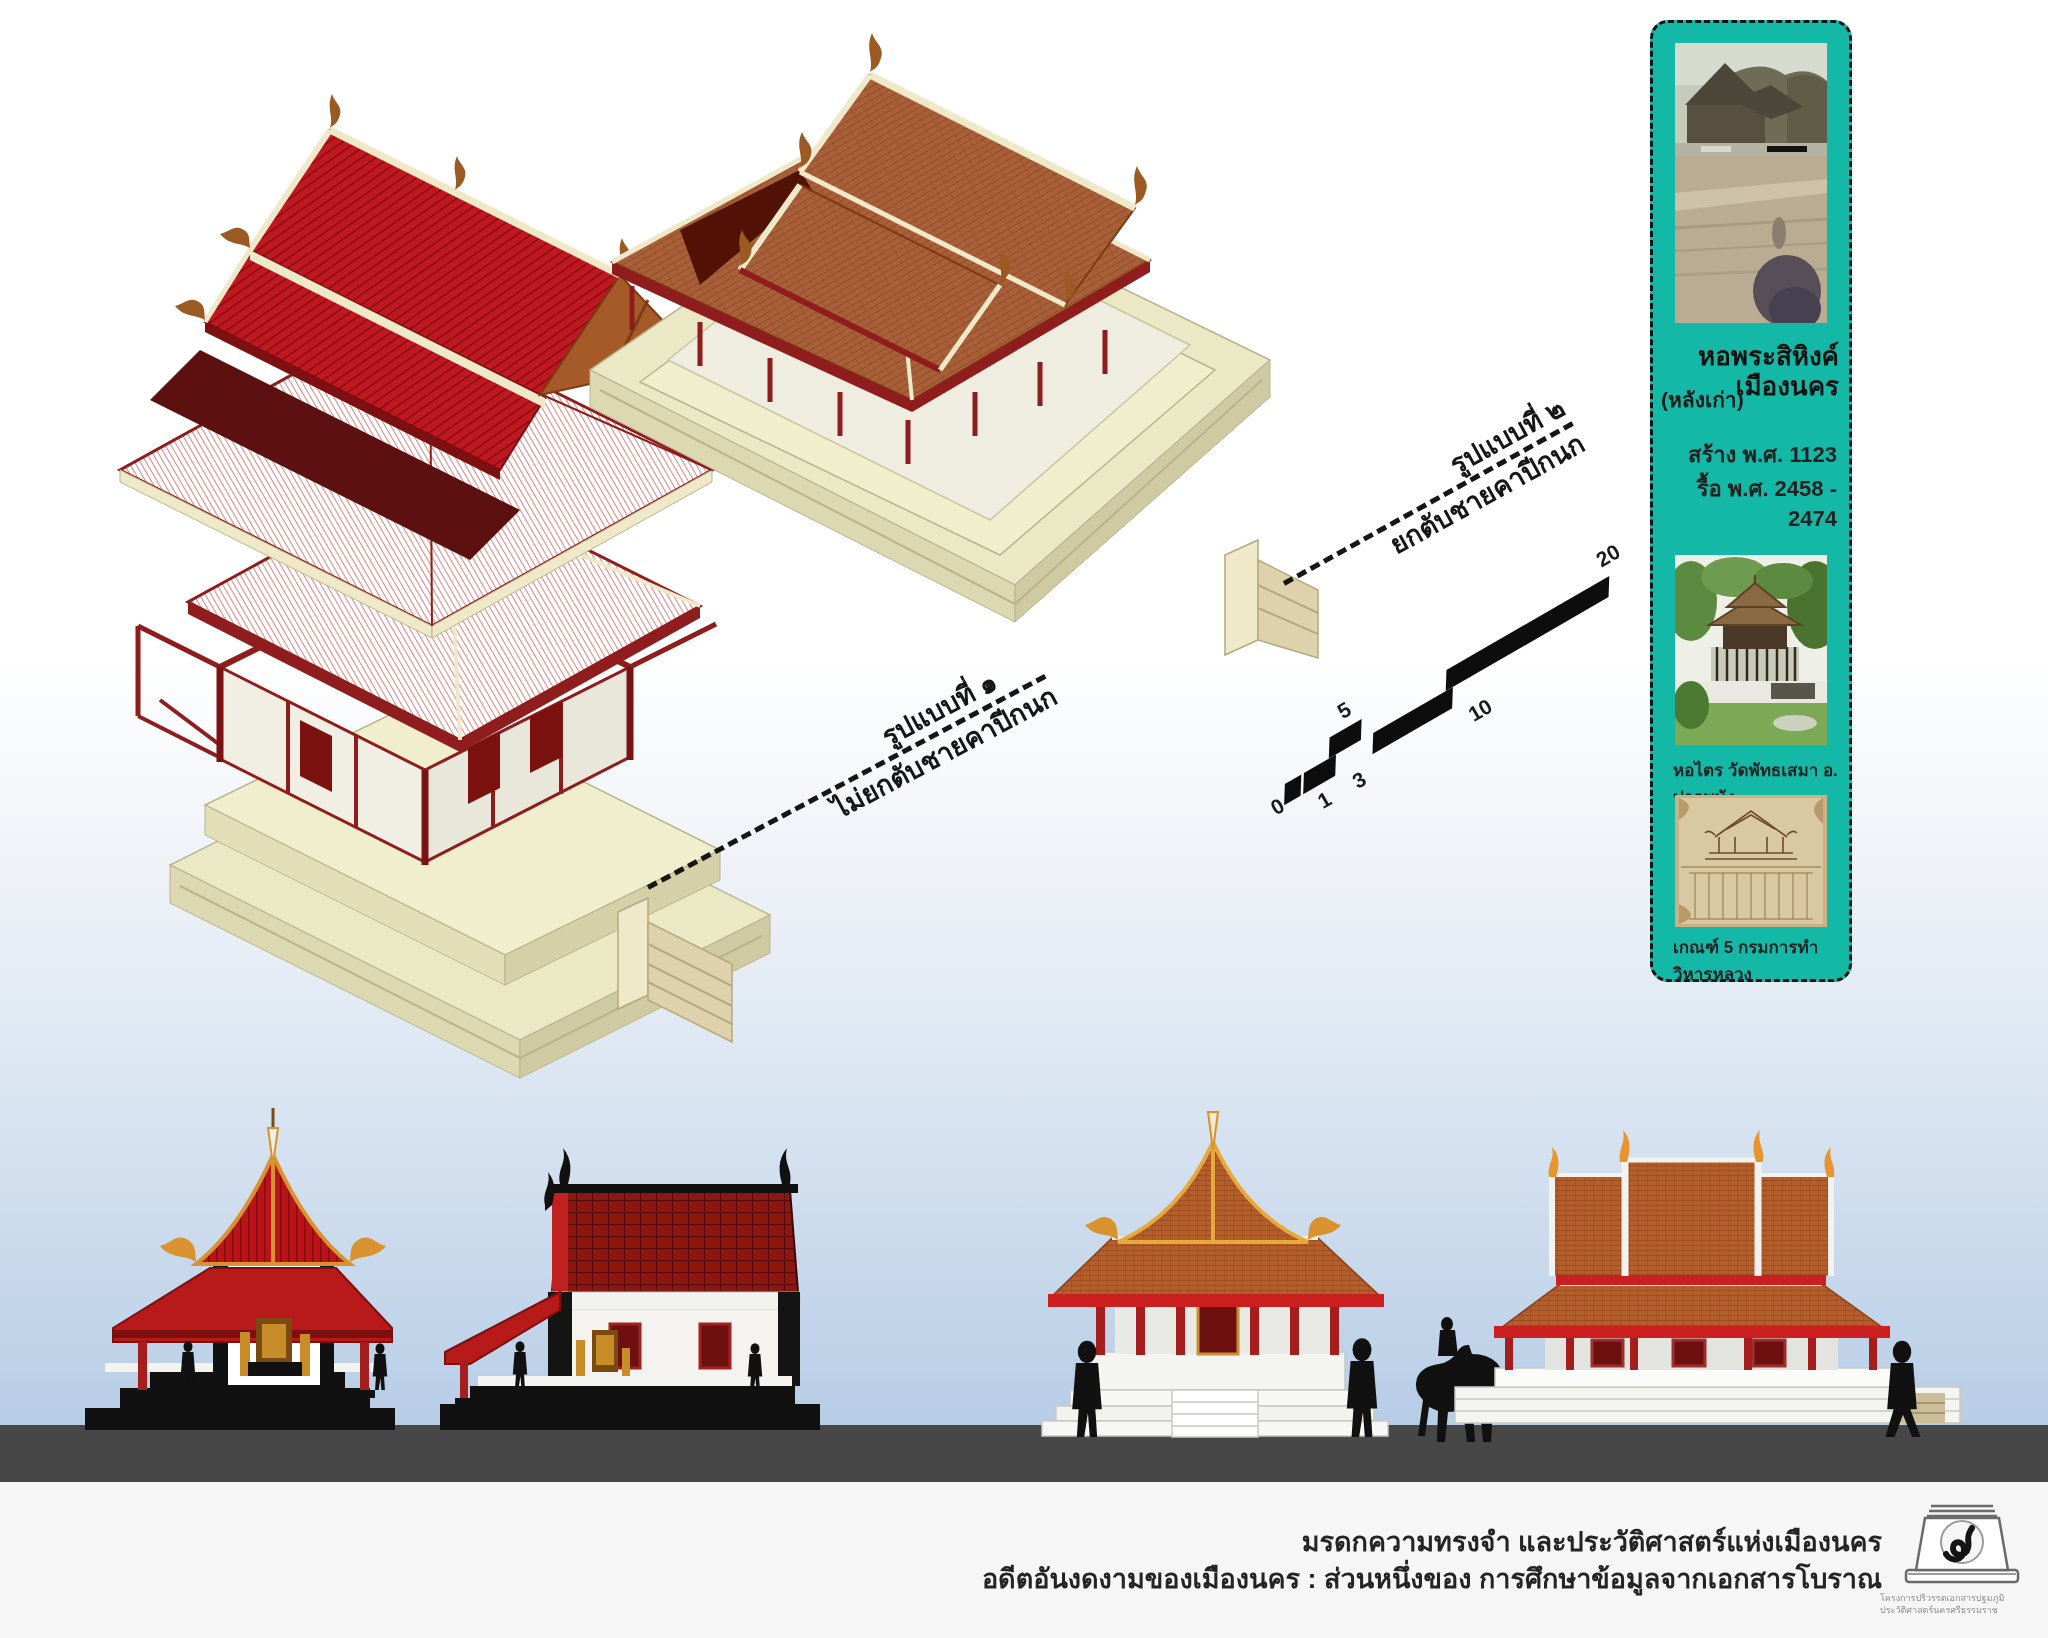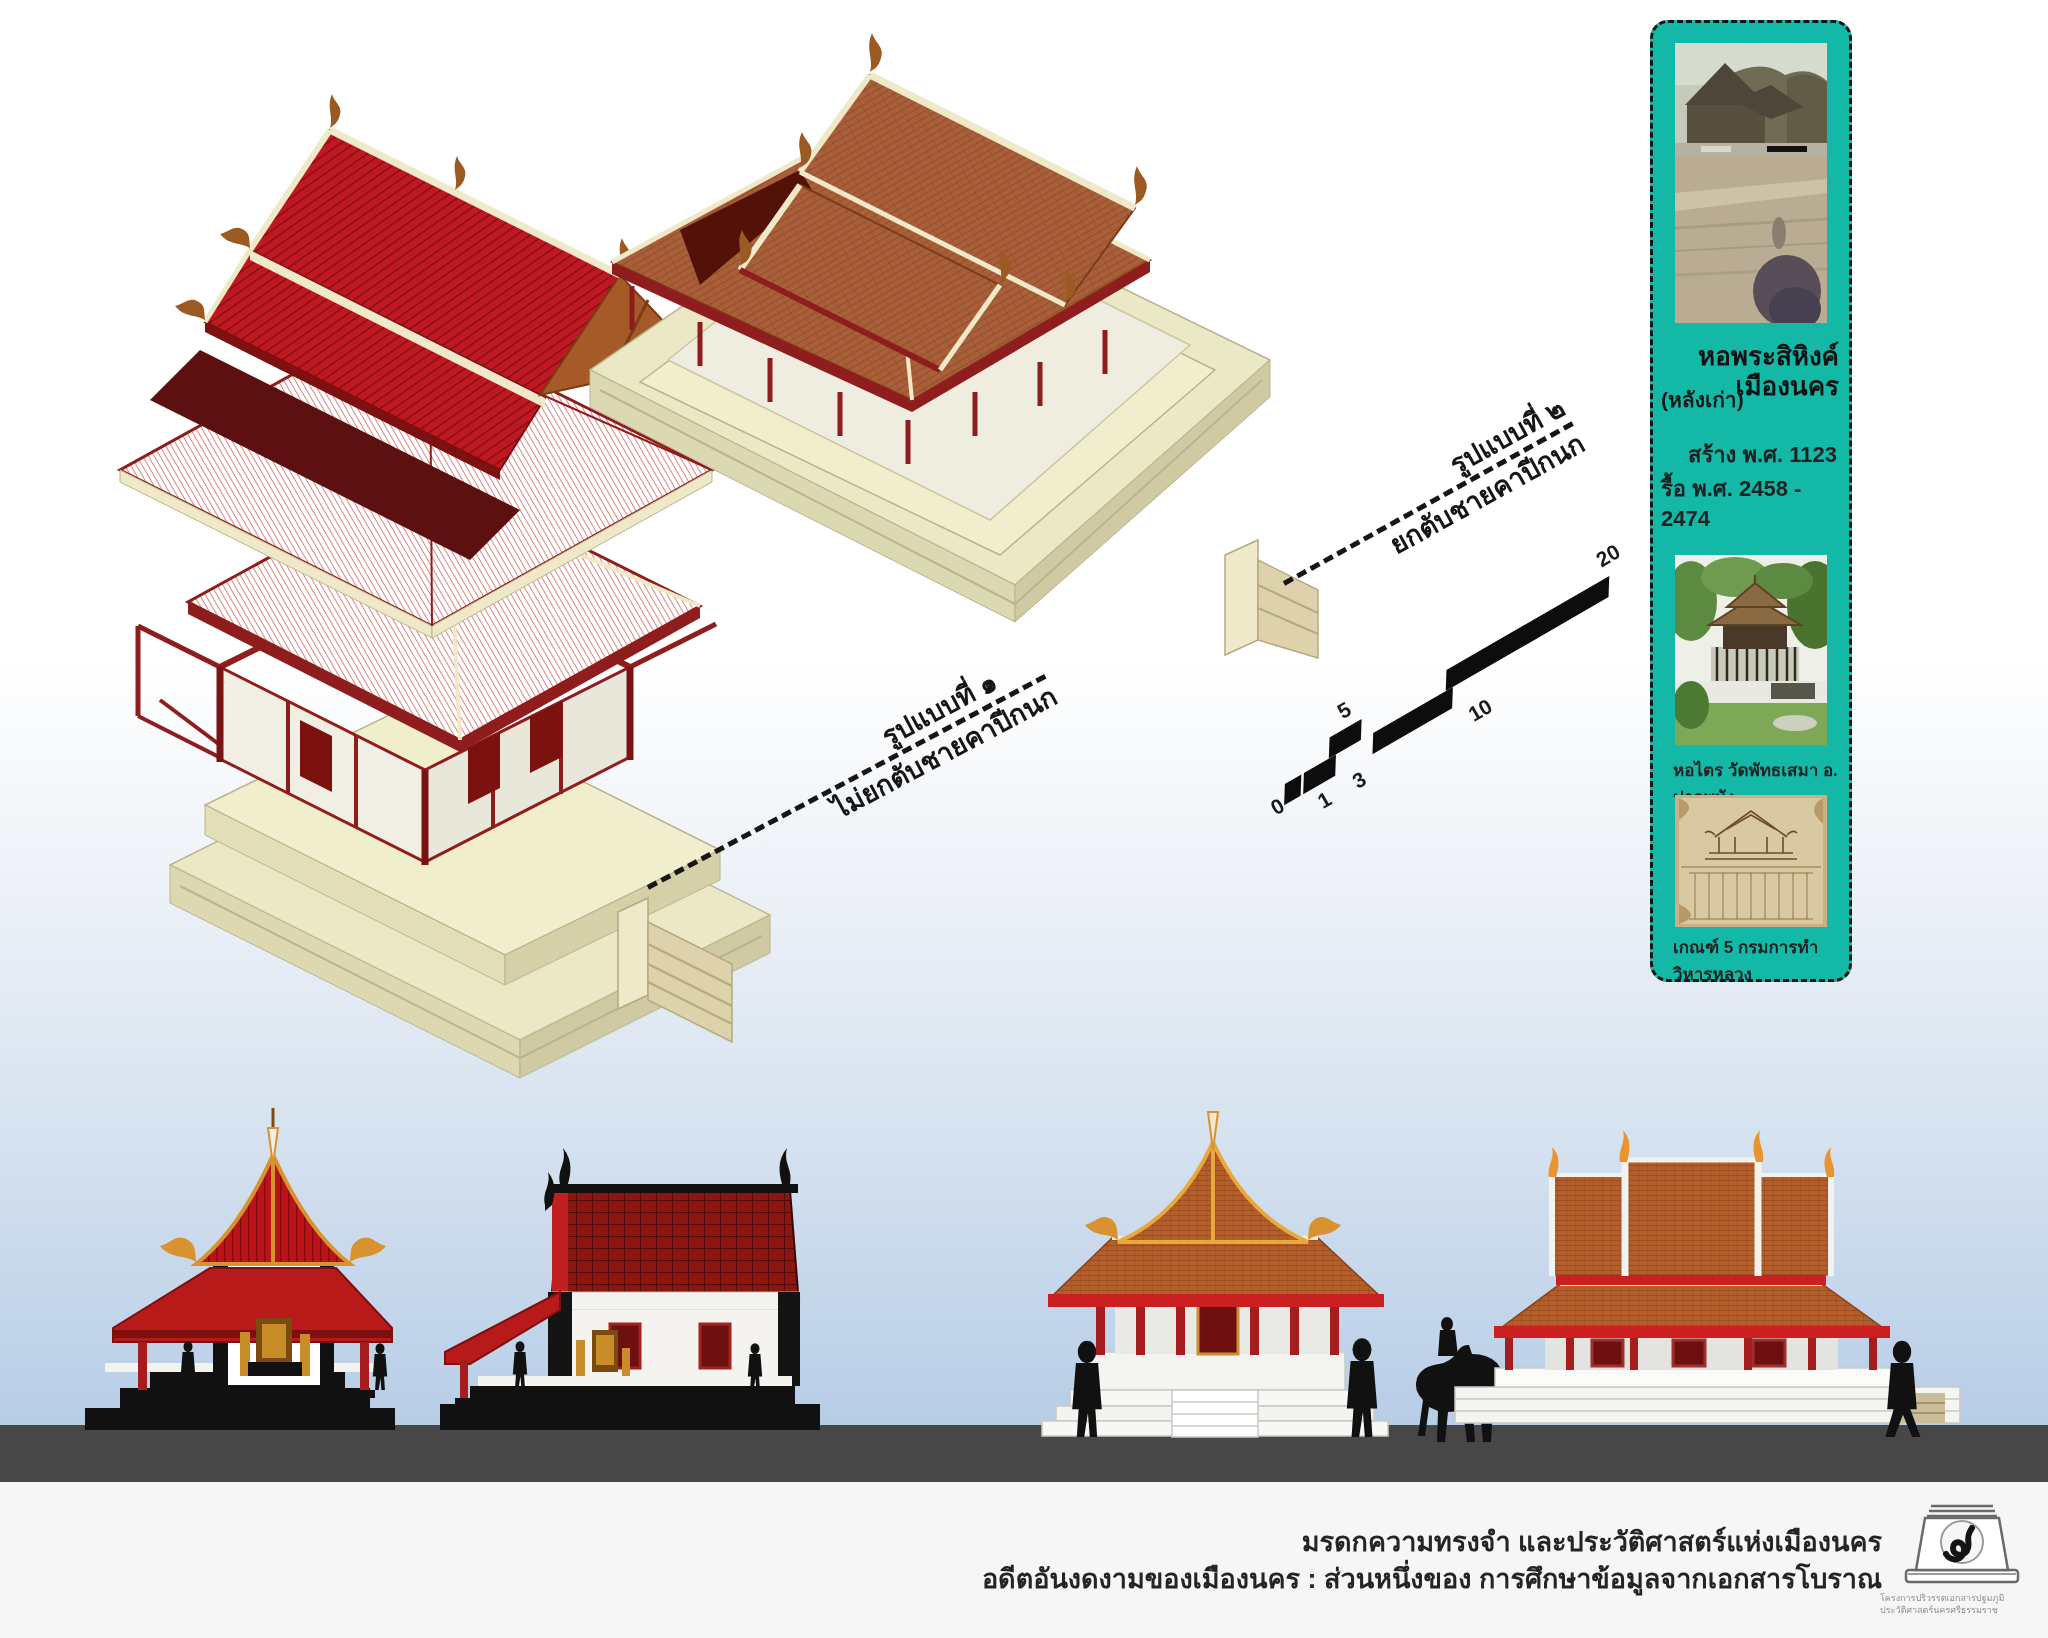--- a/index.html
+++ b/index.html
@@ -29,21 +29,21 @@
   
   .sidebar{position:absolute;left:1650px;top:20px;width:196px;height:956px;
            border:3px dashed #141414;border-radius:18px;background:#14b8a6;}
   .sidebar .ph{position:absolute;left:22px;}
   .sb-title{position:absolute;left:8px;right:10px;top:318px;text-align:right;
             font-size:26px;font-weight:700;color:#121212;line-height:30px;}
   .sb-sub{position:absolute;left:8px;right:14px;top:360px;text-align:left;
           font-size:21px;font-weight:600;color:#1a1a1a;}
   .sb-built{position:absolute;left:8px;right:12px;top:414px;text-align:right;
             font-size:22px;font-weight:600;color:#222;}
-  .sb-demol{position:absolute;left:8px;right:12px;top:448px;text-align:left;
+  .sb-demol{position:absolute;left:8px;right:12px;top:448px;text-align:right;
             font-size:22px;font-weight:600;color:#222;}
   .sb-cap2{position:absolute;left:20px;right:8px;top:733px;font-size:17px;
            font-weight:600;color:#232323;}
   .sb-cap3{position:absolute;left:20px;right:8px;top:910px;font-size:17px;
            font-weight:600;color:#232323;}
 
   
   .footer-caption{position:absolute;right:166px;top:1524px;text-align:right;
                   font-size:27px;line-height:37px;font-weight:600;color:#242424;}
   .logo{position:absolute;left:1898px;top:1498px;width:128px;height:96px;}

